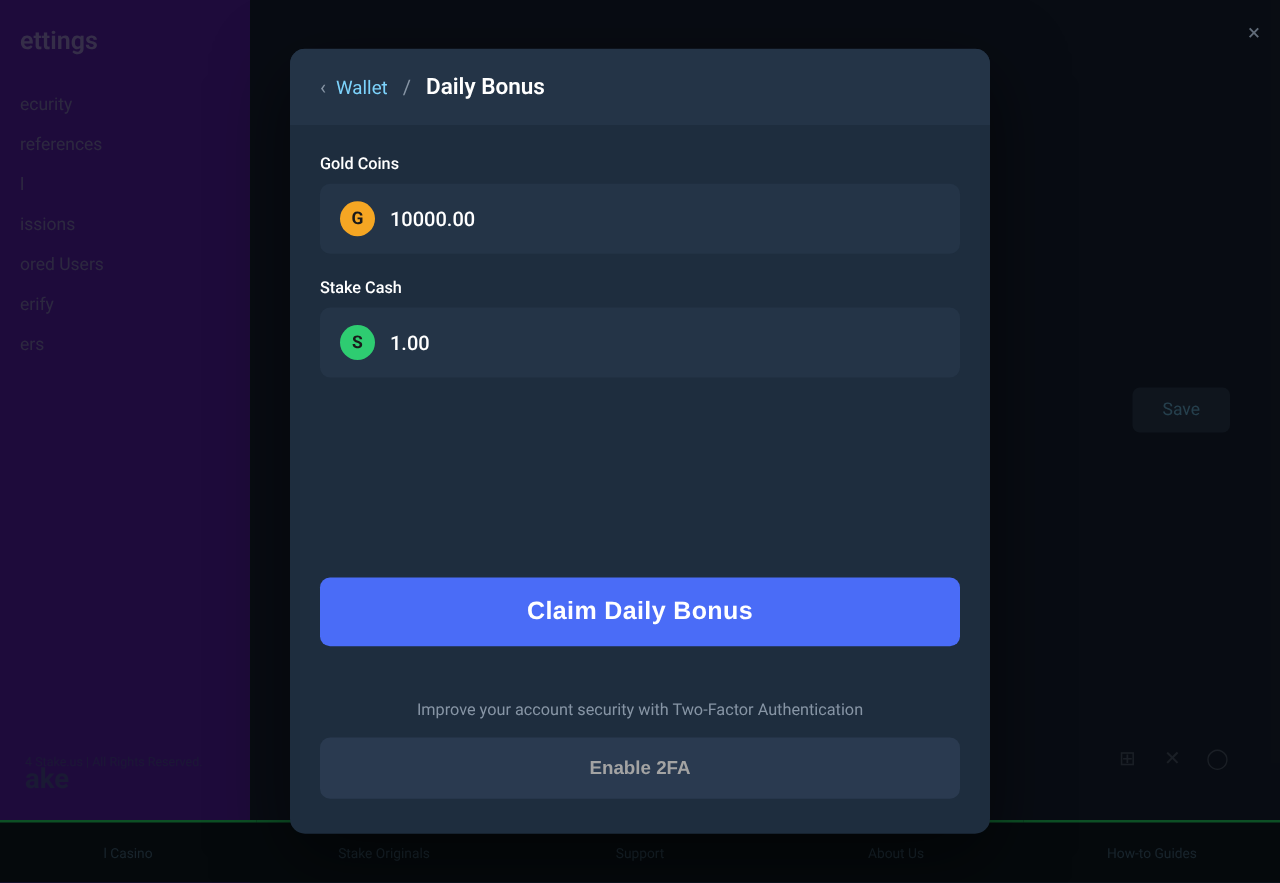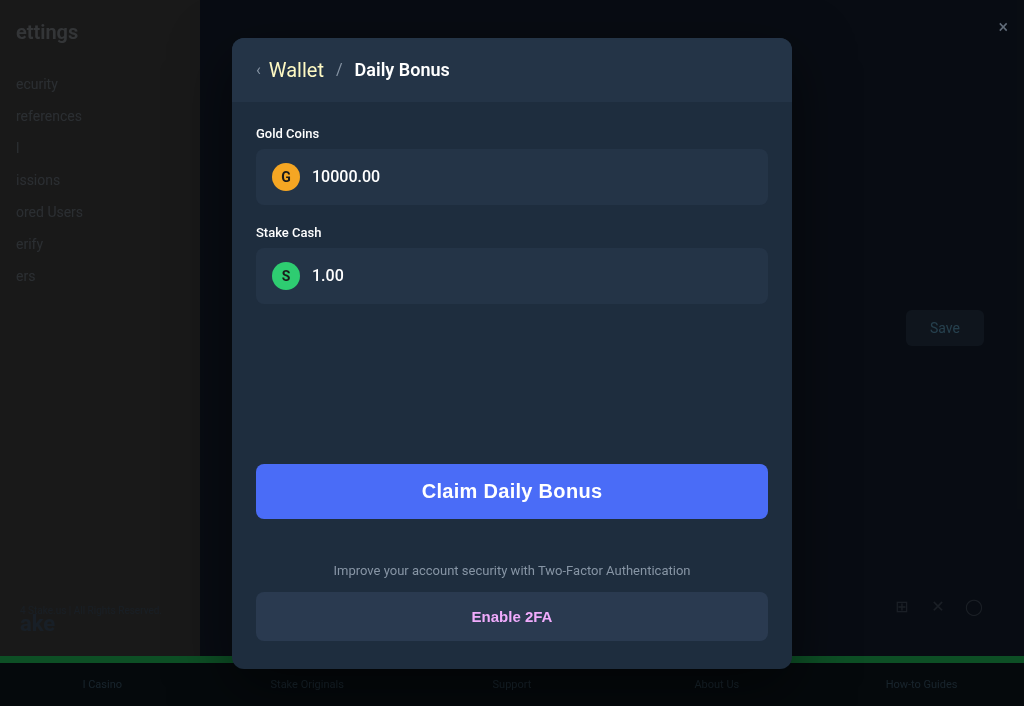--- a/index.html
+++ b/index.html
@@ -19,21 +19,21 @@
       background: #0f1923;
       z-index: 0;
     }
 
     .settings-sidebar {
       position: absolute;
       left: 0;
       top: 0;
       width: 200px;
       height: 100%;
-      background: #404040;
+      background: #4c1d95;
       padding: 20px 16px;
       z-index: 1;
     }
 
     .settings-title {
       color: #c0c9d5;
       font-size: 20px;
       font-weight: 600;
       margin-bottom: 24px;
       opacity: 0.5;
@@ -159,22 +159,22 @@
       gap: 8px;
     }
 
     .back-arrow {
       color: #8795a5;
       font-size: 16px;
       cursor: pointer;
     }
 
     .breadcrumb-wallet {
-      color: #fef9c3;
-      font-size: 20px;
+      color: #7dd3fc;
+      font-size: 15px;
     }
 
     .breadcrumb-separator {
       color: #8795a5;
       font-size: 16px;
       margin: 0 4px;
     }
 
     .breadcrumb-current {
       color: #ffffff;
@@ -253,21 +253,21 @@
       color: #8795a5;
       font-size: 13px;
       text-align: center;
       margin-bottom: 14px;
       margin-top: 24px;
     }
 
     .enable-2fa-btn {
       width: 100%;
       background: #2a3a50;
-      color: #f0abfc;
+      color: #a3a3a3;
       font-size: 15px;
       font-weight: 600;
       padding: 16px;
       border: none;
       border-radius: 8px;
       cursor: pointer;
       margin-bottom: 4px;
     }
 
     
@@ -282,21 +282,21 @@
       background: #0d1820;
     }
 
     .bottom-tab {
       flex: 1;
       display: flex;
       align-items: center;
       justify-content: center;
       color: #3d5a6e;
       font-size: 11px;
-      border-top: 7px solid #22c55e;
+      border-top: 2px solid #22c55e;
     }
   </style>
 </head>
 <body>
 
 <div class="bg-overlay"></div>
 
 <div class="settings-sidebar">
   <div class="settings-title">ettings</div>
   <span class="sidebar-nav-item">ecurity</span>

